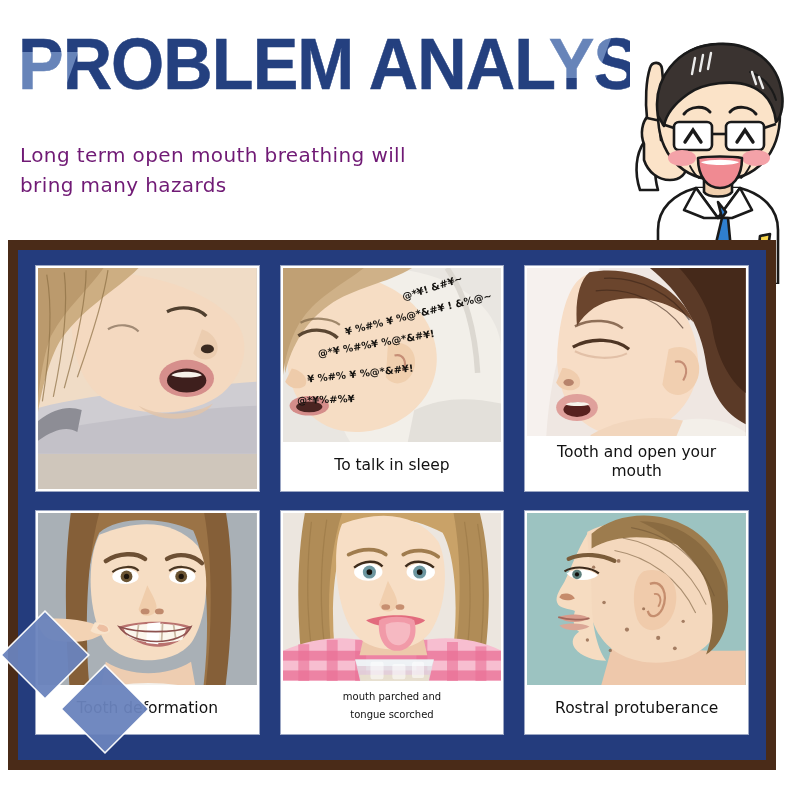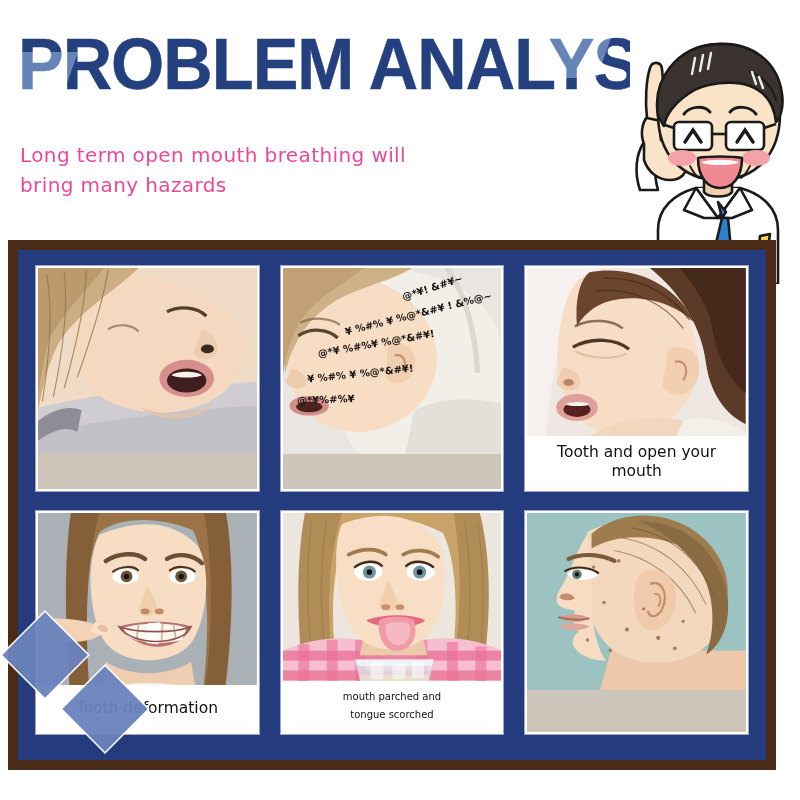--- a/index.html
+++ b/index.html
@@ -26,21 +26,21 @@
   .title-hl{
     position:absolute;pointer-events:none;mix-blend-mode:screen;opacity:.55;
     background:#8ea6d4;
   }
   .hl-a{left:8px;top:52px;width:56px;height:78px;transform:skewX(-20deg);}
   .hl-b{left:540px;top:26px;width:66px;height:52px;transform:skewX(-20deg);}
 
   .subtitle{
     position:absolute;left:20px;top:140px;width:470px;
     font-family:"DejaVu Sans", sans-serif;
-    font-size:20px;line-height:30px;color:#ec4899;letter-spacing:.4px;
+    font-size:20px;line-height:30px;color:#701a75;letter-spacing:.4px;
   }
 
   
   .doctor{position:absolute;left:600px;top:22px;width:205px;height:262px;}
 
   
   .panel-outer{
     position:absolute;left:8px;top:240px;width:768px;height:530px;
     background:#4a2b18;
     box-sizing:border-box;padding:10px;
@@ -241,20 +241,21 @@
             </svg>
 
             <div>
               <span class="sym" style="left:118px;top:14px;font-size:10px;transform:rotate(-18deg);">@*¥!  &amp;#¥~</span>
               <span class="sym" style="left:60px;top:40px;font-size:10px;transform:rotate(-14deg);">¥ %#% ¥ %@*&amp;#¥ !  &amp;%@~</span>
               <span class="sym" style="left:34px;top:70px;font-size:10px;transform:rotate(-10deg);">@*¥ %#%¥ %@*&amp;#¥!</span>
               <span class="sym" style="left:24px;top:100px;font-size:10px;transform:rotate(-6deg);">¥ %#% ¥ %@*&amp;#¥!</span>
               <span class="sym" style="left:14px;top:126px;font-size:10px;transform:rotate(-2deg);">@*¥%#%¥</span>
             </div>
           </div>
+          <div class="card-caption">To talk in sleep</div>
         </div>
 
         <div class="card">
           <div class="card-photo">
             <svg class="ph" viewBox="0 0 210 170" preserveAspectRatio="none" aria-hidden="true">
               <rect width="210" height="170" fill="#efe7e2"></rect>
               <path d="M0 0 H70 C40 40 22 92 18 170 H0 Z" fill="#f6f1ee"></path>
 
               <path d="M118 0 H210 V150 C190 140 176 120 172 92 C168 56 146 22 118 0 Z" fill="#5b3a27"></path>
               <path d="M146 0 H210 V120 C194 108 182 84 178 58 C176 40 160 14 146 0 Z" fill="#45291a"></path>
@@ -458,20 +459,21 @@
                   <circle cx="96" cy="112" r="2"></circle>
                 <circle cx="126" cy="120" r="2"></circle>
                   <circle cx="142" cy="130" r="1.8"></circle>
                 <circle cx="58" cy="122" r="1.6"></circle>
                   <circle cx="80" cy="132" r="1.6"></circle>
                 <circle cx="112" cy="92" r="1.5"></circle>
                   <circle cx="150" cy="104" r="1.6"></circle>
               </g>
             </svg>
           </div>
+          <div class="card-caption">Rostral protuberance</div>
         </div>
 
       </div>
     </div>
   </div>
 
   <div class="decor">
     <svg viewBox="0 0 170 180" width="170" height="180" aria-hidden="true">
       <g fill="#6a83bd" stroke="#ffffff" stroke-width="1.6" opacity=".95">
         <rect x="14" y="24" width="62" height="62" transform="rotate(45 45 55)"></rect>

